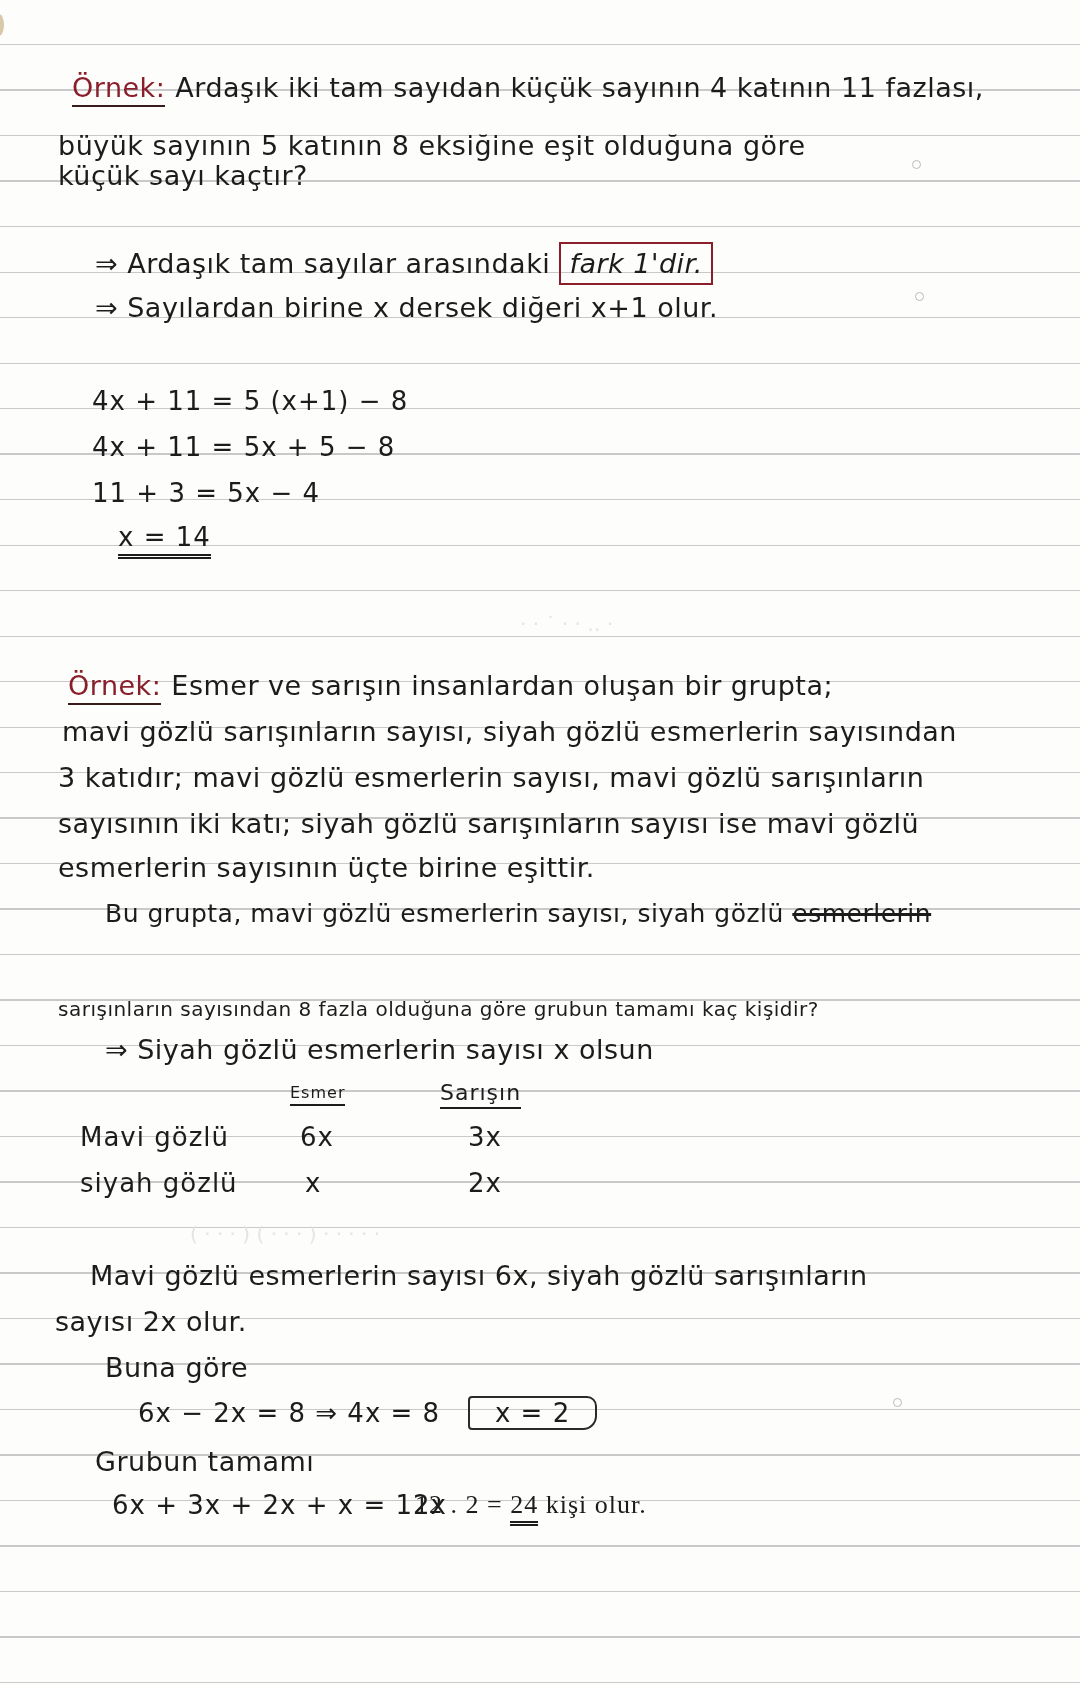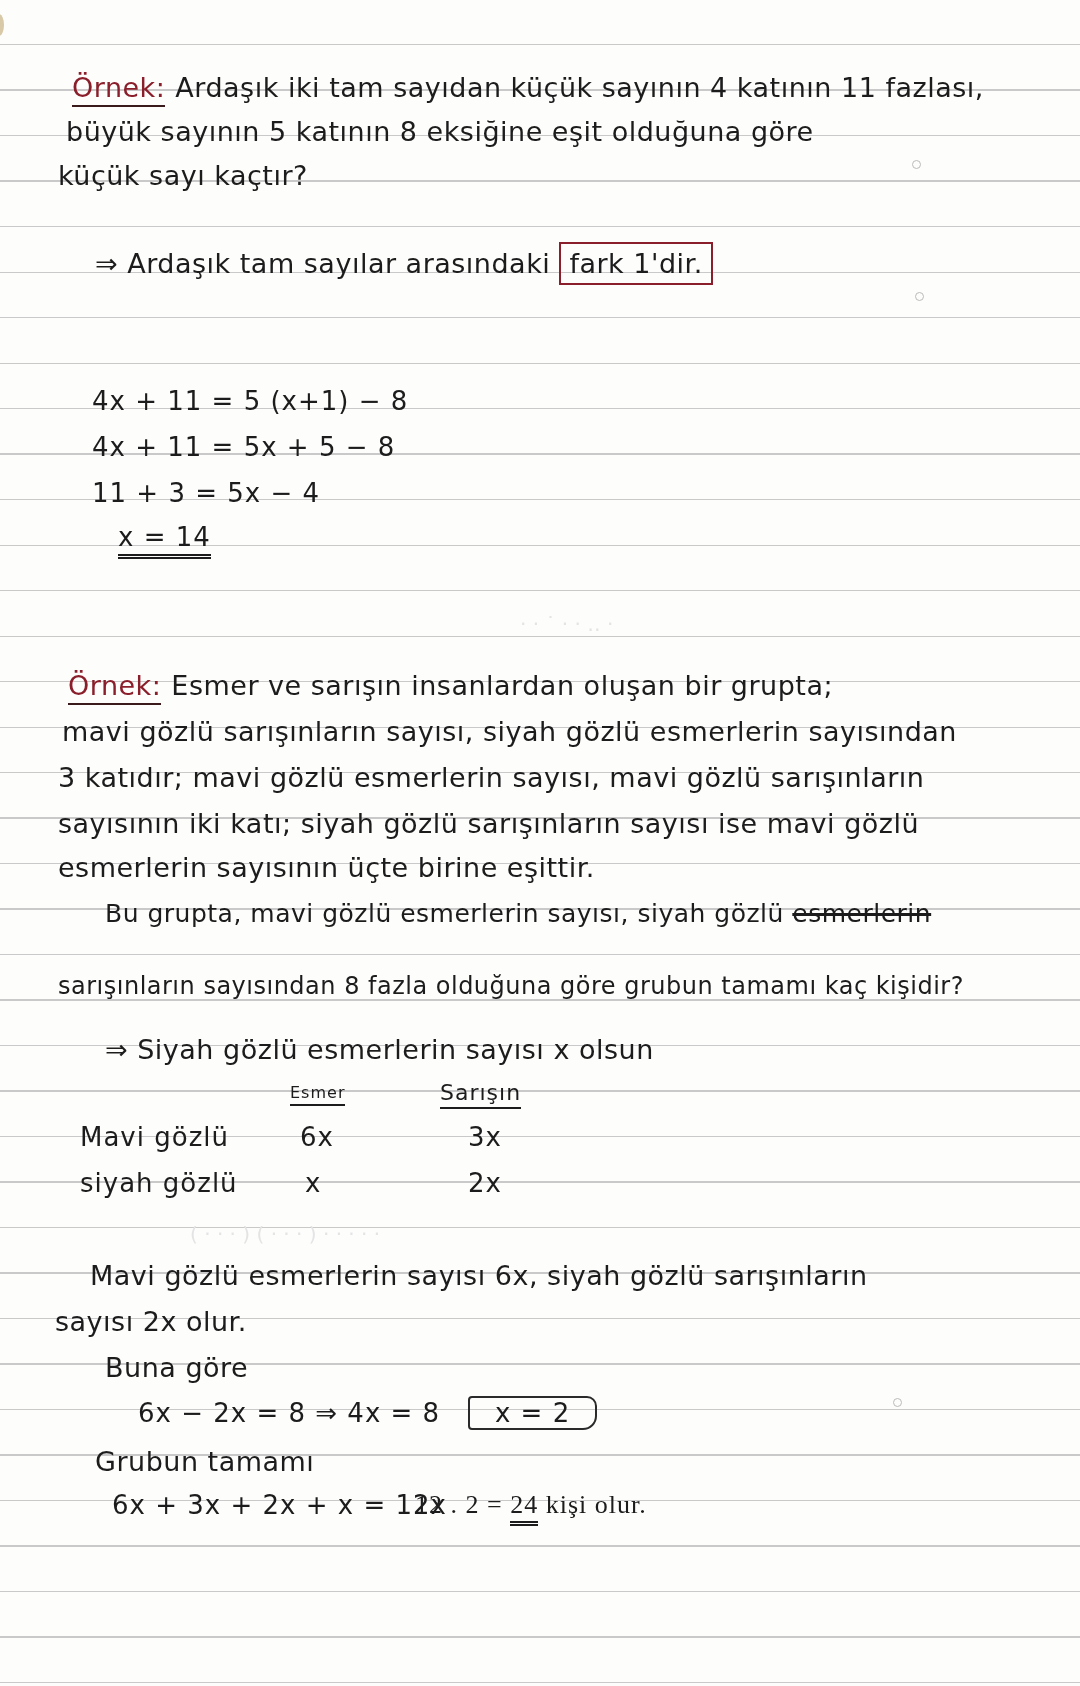--- a/index.html
+++ b/index.html
@@ -46,20 +46,21 @@
     }
     .label-ornek {
       color: #8a1f2b;
       border-bottom: 2px solid #3a1a1a;
       padding-bottom: 2px;
       margin-right: 10px;
     }
     .boxed {
       border: 2px solid #8a1f2b;
       padding: 4px 8px;
+      font-style: italic;
     }
     .boxed-round {
       border: 2px solid #2a2a2a;
       border-radius: 4px 10px 14px 4px;
       padding: 0 25px;
     }
     .eq {
       position: absolute;
       font-size: 26px;
       line-height: 34px;
@@ -94,27 +95,28 @@
   </style>
 </head>
 <body>
 
 <div class="page">
   <span class="binding-mark"></span>
 
   <div class="line" style="left:72px; top:70px;">
     <span class="label-ornek">Örnek:</span><span>Ardaşık iki tam sayıdan küçük sayının 4 katının 11 fazlası,</span>
   </div>
-  <div class="line" style="left:58px; top:114px;margin-left:8px;">büyük sayının 5 katının 8 eksiğine eşit olduğuna göre</div>
+  <div class="line" style="left:58px; top:128px;">büyük sayının 5 katının 8 eksiğine eşit olduğuna göre</div>
   <div class="line" style="left:58px; top:158px;">küçük sayı kaçtır?</div>
 
   <div class="line" style="left:95px; top:246px;">
     <span>⇒ Ardaşık tam sayılar arasındaki</span>
     <span class="boxed">fark 1'dir.</span>
   </div>
+  <div class="line" style="left:95px; top:290px;">⇒ Sayılardan birine x dersek diğeri   x+1   olur.</div>
 
   <div class="eq" style="left:92px; top:384px;">4x + 11 = 5 (x+1) − 8</div>
   <div class="eq" style="left:92px; top:430px;">4x + 11 = 5x + 5 − 8</div>
   <div class="eq" style="left:92px; top:476px;">11 + 3 = 5x − 4</div>
   <div class="eq" style="left:118px; top:520px;">
     <span class="double-underline">x = 14</span>
   </div>
 
   <div class="faint" style="left:520px; top:612px;">· · ˙ · ·  ‥ ·</div>
 
@@ -123,21 +125,21 @@
   </div>
   <div class="line" style="left:62px; top:714px;">mavi gözlü sarışınların sayısı, siyah gözlü esmerlerin sayısından</div>
   <div class="line" style="left:58px; top:760px;">3 katıdır; mavi gözlü esmerlerin sayısı, mavi gözlü sarışınların</div>
   <div class="line" style="left:58px; top:806px;">sayısının iki katı; siyah gözlü sarışınların sayısı ise mavi gözlü</div>
   <div class="line" style="left:58px; top:850px;">esmerlerin sayısının üçte birine eşittir.</div>
 
   <div class="line" style="left:105px; top:896px; font-size:25px;">
     <span>Bu grupta, mavi gözlü esmerlerin sayısı, siyah gözlü</span>
     <span class="strike">esmerlerin</span>
   </div>
-  <div class="line" style="left:58px; top:968px; font-size:24px;text-align:center;">sarışınların sayısından 8 fazla olduğuna göre grubun tamamı kaç kişidir?</div>
+  <div class="line" style="left:58px; top:991px; font-size:20px;text-align:center;">sarışınların sayısından 8 fazla olduğuna göre grubun tamamı kaç kişidir?</div>
 
   <div class="line" style="left:105px; top:1032px;">⇒ Siyah gözlü esmerlerin sayısı x olsun</div>
 
   <div class="eq" style="left:290px; top:1076px; font-size:16px;">
     <span class="th">Esmer</span>
   </div>
   <div class="eq" style="left:440px; top:1076px; font-size:22px;">
     <span class="th">Sarışın</span>
   </div>
 

